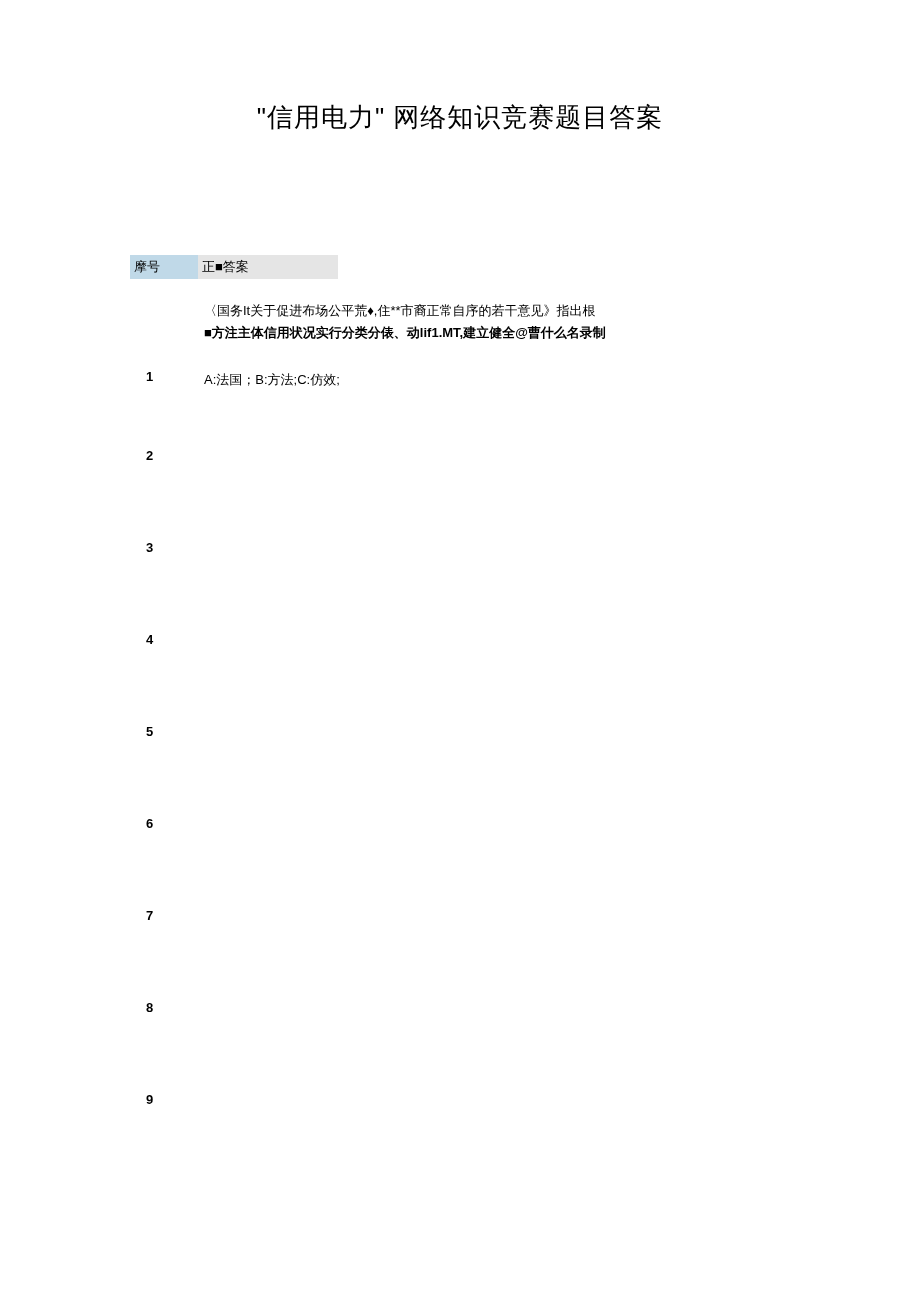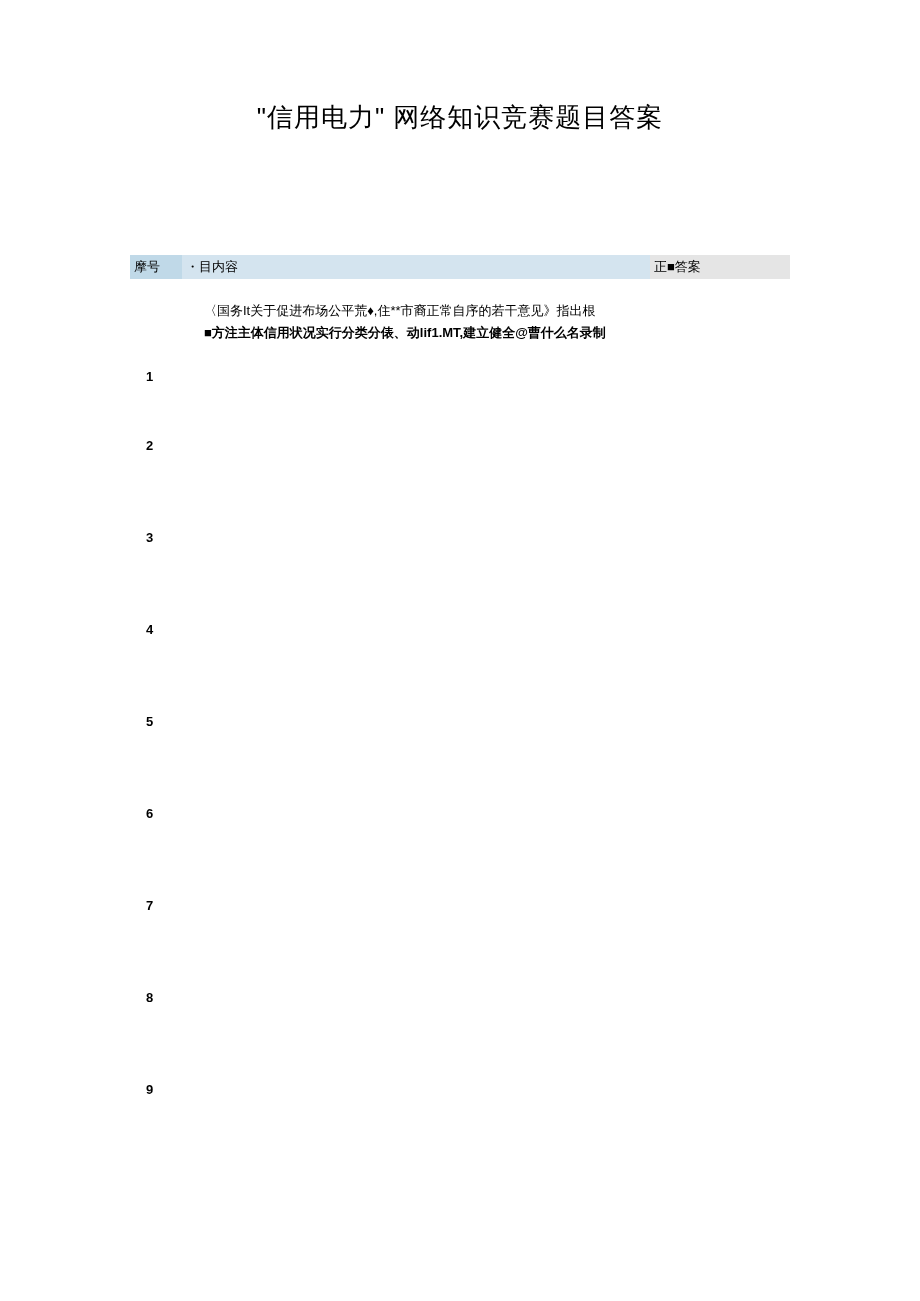--- a/index.html
+++ b/index.html
@@ -29,21 +29,21 @@
       width: 100%;
     }
     .header-row {
       display: flex;
       width: 100%;
     }
     .header-seq {
       background: #c0d9e8;
       font-size: 13px;
       padding: 3px 4px;
-      width: 52px;
+      width: 68px;
       font-family: "SimSun", "宋体", serif;
     }
     .header-content {
       background: #d4e4ef;
       font-size: 13px;
       padding: 3px 4px;
       flex: 1;
       font-family: "Microsoft YaHei", sans-serif;
     }
     .header-answer {
@@ -101,29 +101,29 @@
   </style>
 </head>
 <body>
 
 <div class="page">
   <h1 class="title">"信用电力"  网络知识竞赛题目答案</h1>
 
   <div class="table-wrap">
     <div class="header-row">
       <div class="header-seq">摩号</div>
-      <div class="header-content">・目内容</div>
       <div class="header-answer">正■答案</div>
     </div>
 
     <div class="data-row row-1">
       <div class="seq-cell">1</div>
       <div class="content-cell">
         <p class="content-p1">〈国务It关于促进布场公平荒♦,住**市裔正常自序的若干意见》指出根</p>
         <p class="content-p2">■方注主体信用状况实行分类分俵、动lif1.MT,建立健全@曹什么名录制</p>
+        <p class="content-p3">A:法国；B:方法;C:仿效;</p>
       </div>
       <div class="answer-cell"></div>
     </div>
 
     <div class="data-row row-empty">
       <div class="seq-cell">2</div>
       <div class="content-cell"></div>
       <div class="answer-cell"></div>
     </div>
 

